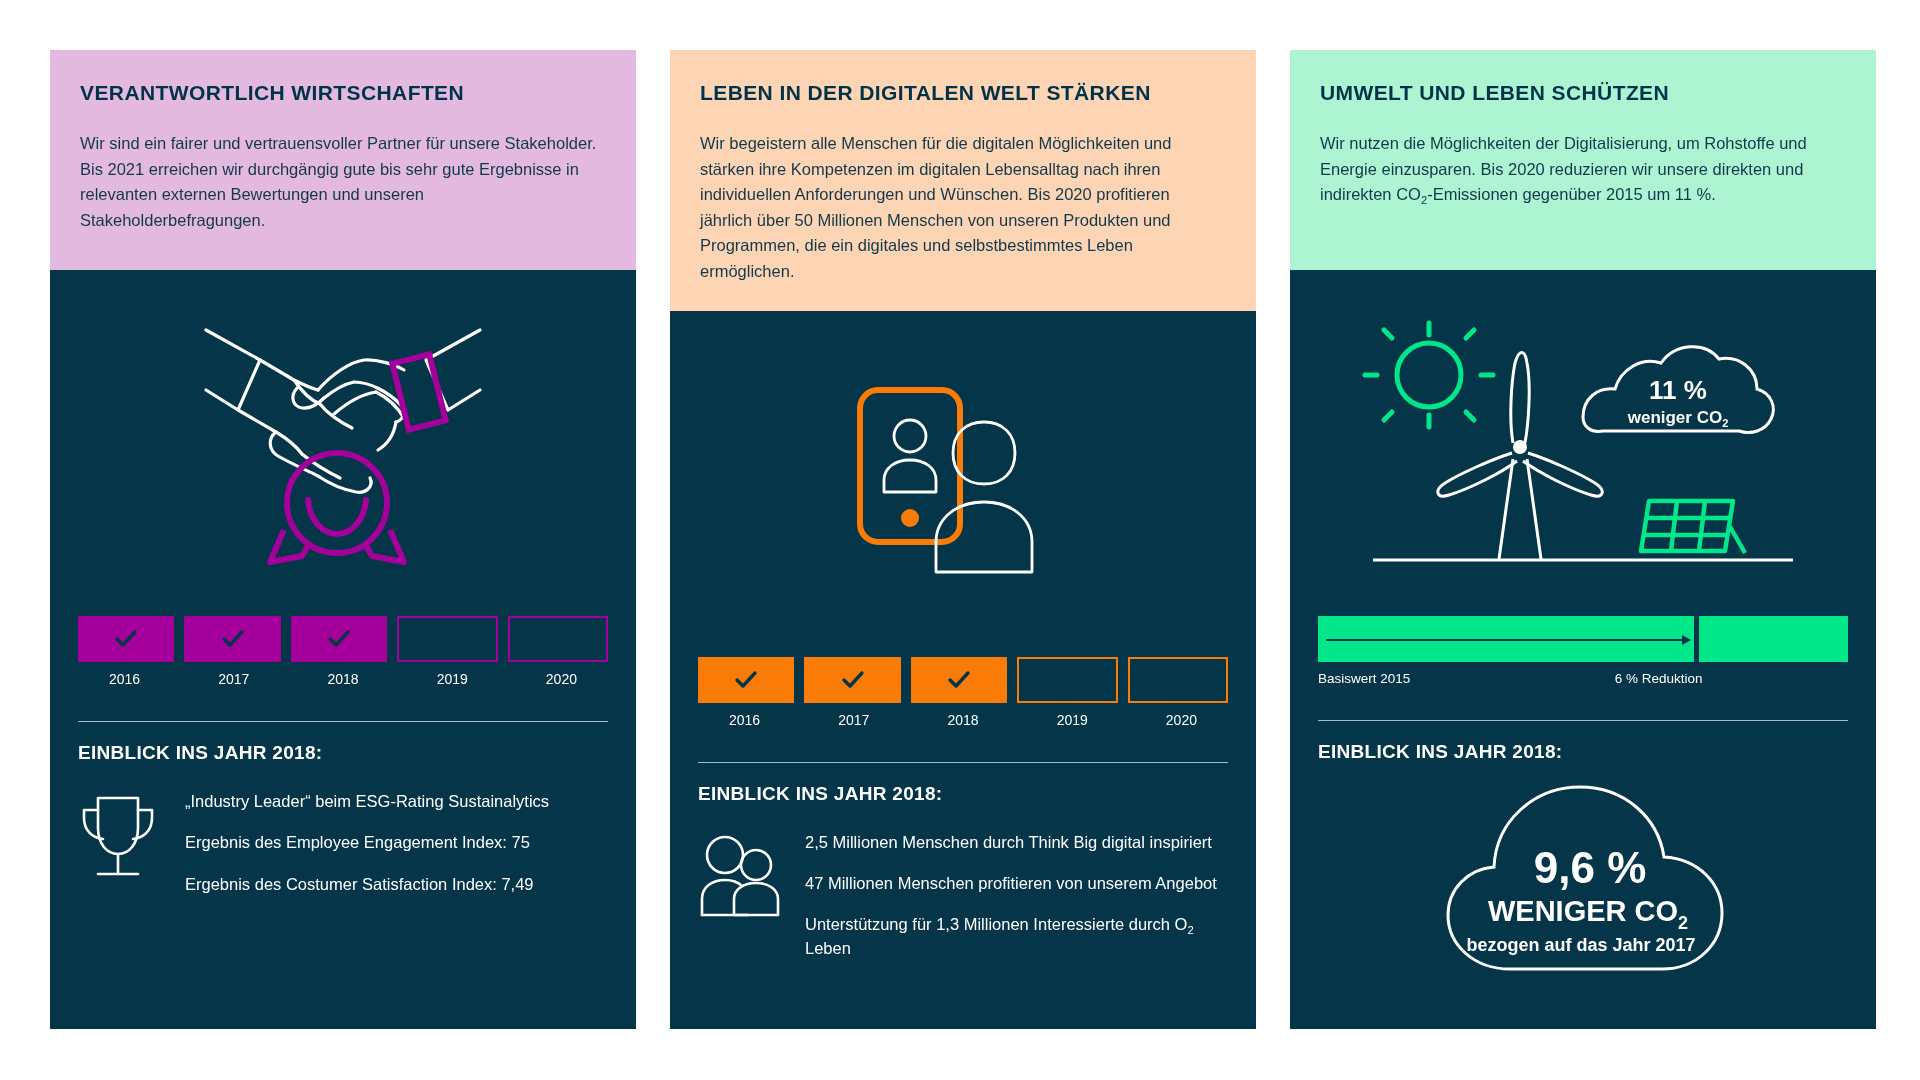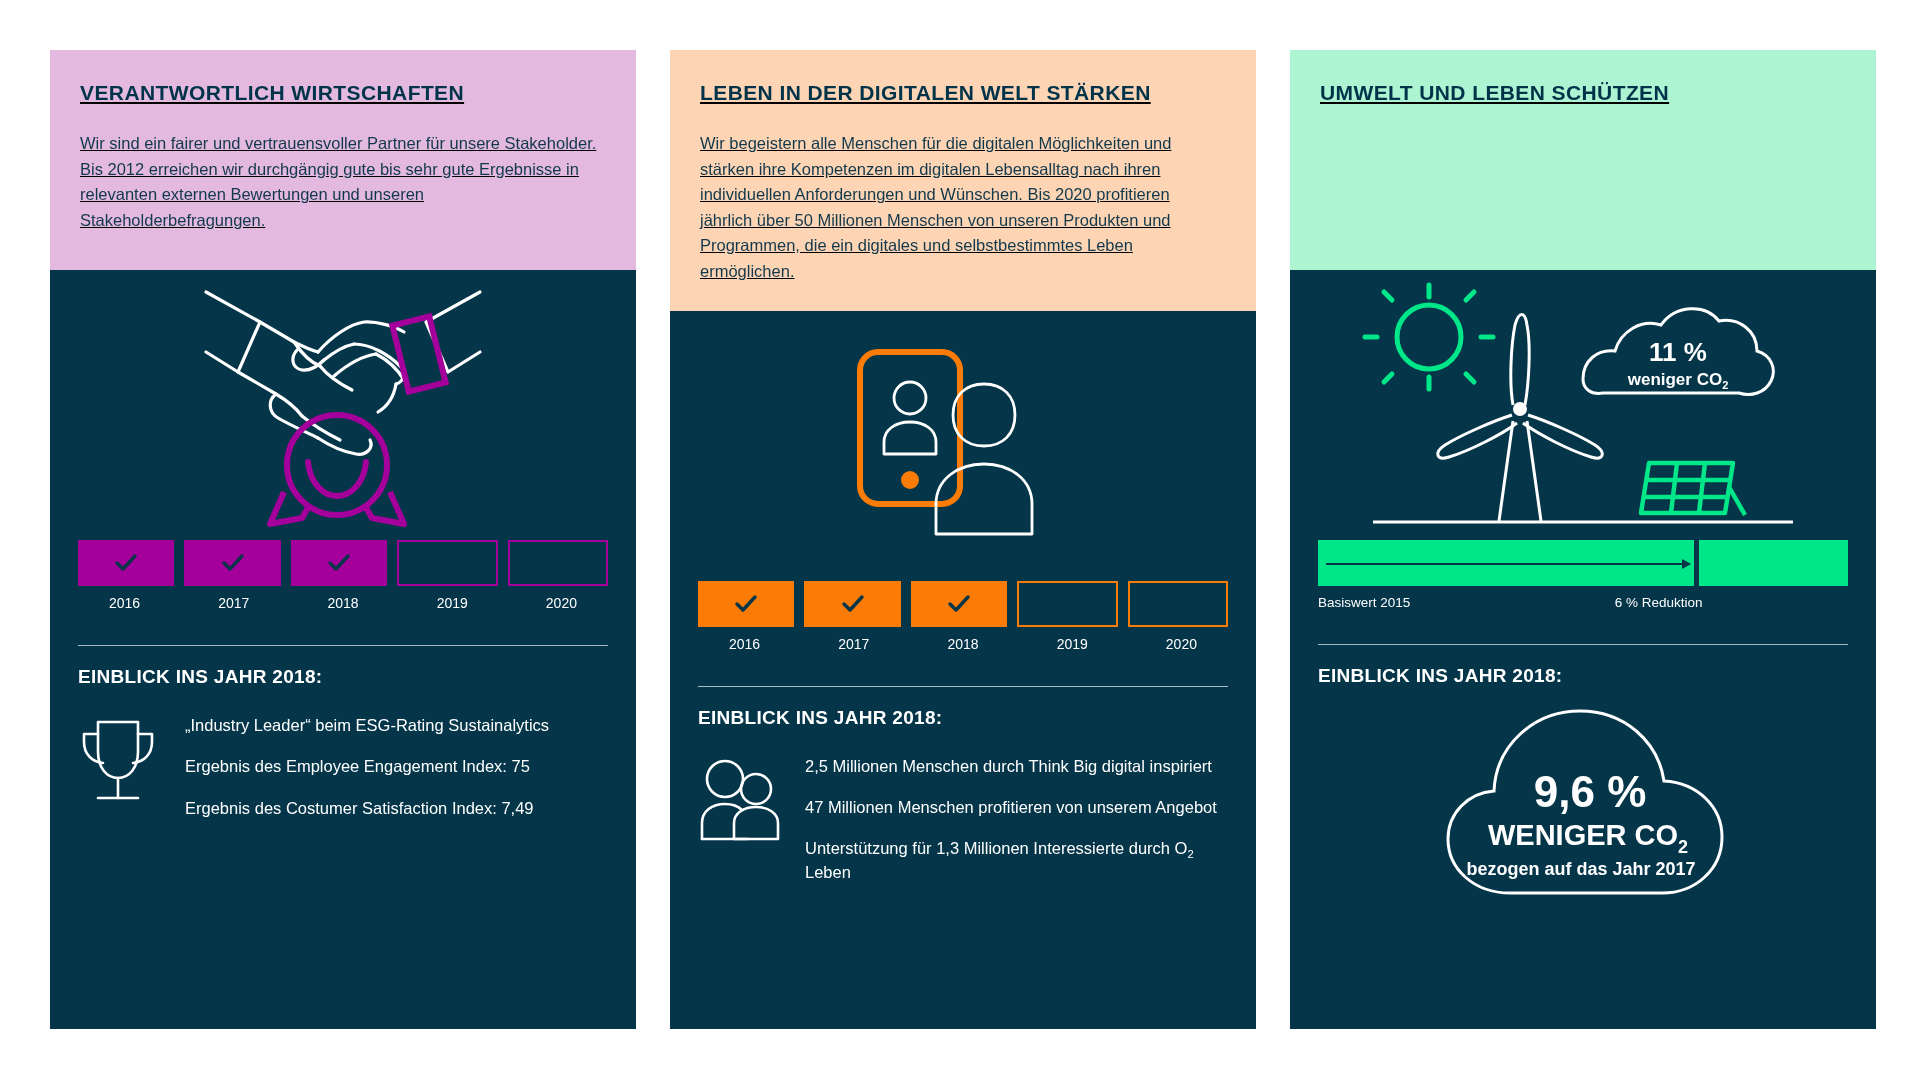--- a/index.html
+++ b/index.html
@@ -8,31 +8,31 @@
     font-family:"Liberation Sans","DejaVu Sans",sans-serif;
     overflow:hidden;
   }
   .board{position:relative;width:1920px;height:1080px;}
 
   .col{position:absolute;top:50px;width:586px;height:979px;display:flex;flex-direction:column;}
   #col1{left:50px;}
   #col2{left:670px;}
   #col3{left:1290px;}
 
-  .head{padding:30px 34px 26px 30px;box-sizing:border-box;min-height:220px;text-decoration:underline;}
+  .head{padding:30px 34px 26px 30px;box-sizing:border-box;min-height:220px;}
   .head h2{
     margin:0 0 26px 0;font-size:21px;font-weight:bold;letter-spacing:.4px;
     color:#003349;line-height:1.2;
   }
   .head p{margin:0;font-size:16.5px;line-height:1.55;color:#12384c;}
 
   .body{flex:1;background:#043549;padding:0;box-sizing:border-box;position:relative;}
 
   
-  .illus{height:270px;display:flex;align-items:center;justify-content:center;}
+  .illus{height:346px;display:flex;align-items:center;justify-content:center;}
   .illus svg{display:block;}
 
   
   .years{padding:0 28px;}
   .yrow{display:flex;gap:10px;}
   .ybox{flex:1;height:46px;box-sizing:border-box;display:flex;align-items:center;justify-content:center;}
   .ybox.todo{background:transparent;}
   .ylabels{display:flex;gap:16px;margin-top:9px;}
   .ylab{flex:1;text-align:center;font-size:14px;color:#ffffff;}
   .chk{width:26px;height:26px;}
@@ -67,21 +67,21 @@
   .cloudwrap{margin-top:10px;display:flex;justify-content:center;}
 </style>
 </head>
 <body>
 
 <div class="board">
 
   <div class="col" id="col1">
     <div class="head" style="background:#E3B9DF">
       <h2>VERANTWORTLICH WIRTSCHAFTEN</h2>
-      <p>Wir sind ein fairer und vertrauensvoller Partner für unsere Stakeholder. Bis 2012 erreichen wir durchgängig gute bis sehr gute Ergebnisse in relevanten externen Bewertungen und unseren Stakeholderbefragungen.</p>
+      <p>Wir sind ein fairer und vertrauensvoller Partner für unsere Stakeholder. Bis 2021 erreichen wir durchgängig gute bis sehr gute Ergebnisse in relevanten externen Bewertungen und unseren Stakeholderbefragungen.</p>
     </div>
     <div class="body">
 
       <div class="illus">
         <svg width="290" height="250" viewBox="0 0 290 250" fill="none">
           <g stroke="#ffffff" stroke-width="3.2" stroke-linecap="round" stroke-linejoin="round">
             <path d="M8 12 L62 42 L40 92 L8 72"></path>
             <path d="M62 42 L96 62 C104 66 112 70 120 72"></path>
             <path d="M282 12 L228 42 L250 92 L282 72"></path>
             <path d="M120 72 C134 56 152 44 166 42 C178 41 196 46 206 52"></path>
@@ -228,20 +228,21 @@
           <div class="fact">47 Millionen Menschen profitieren von unserem Angebot</div>
           <div class="fact"><span>Unterstützung für 1,3 Millionen Interessierte durch O</span><sub>2</sub><span> Leben</span></div>
         </div>
       </div>
     </div>
   </div>
 
   <div class="col" id="col3">
     <div class="head" style="background:#ADF5D2">
       <h2>UMWELT UND LEBEN SCHÜTZEN</h2>
+      <p><span>Wir nutzen die Möglichkeiten der Digitalisierung, um Rohstoffe und Energie einzusparen. Bis 2020 reduzieren wir unsere direkten und indirekten CO</span><sub>2</sub><span>-Emissionen gegenüber 2015 um 11 %.</span></p>
     </div>
     <div class="body">
 
       <div class="illus">
         <svg width="460" height="260" viewBox="0 0 460 260" fill="none">
 
           <g stroke="#00E78A" stroke-width="5" stroke-linecap="round">
             <circle cx="76" cy="62" r="32"></circle>
             <path d="M76 10 V22"></path>
               <path d="M76 102 V114"></path>

